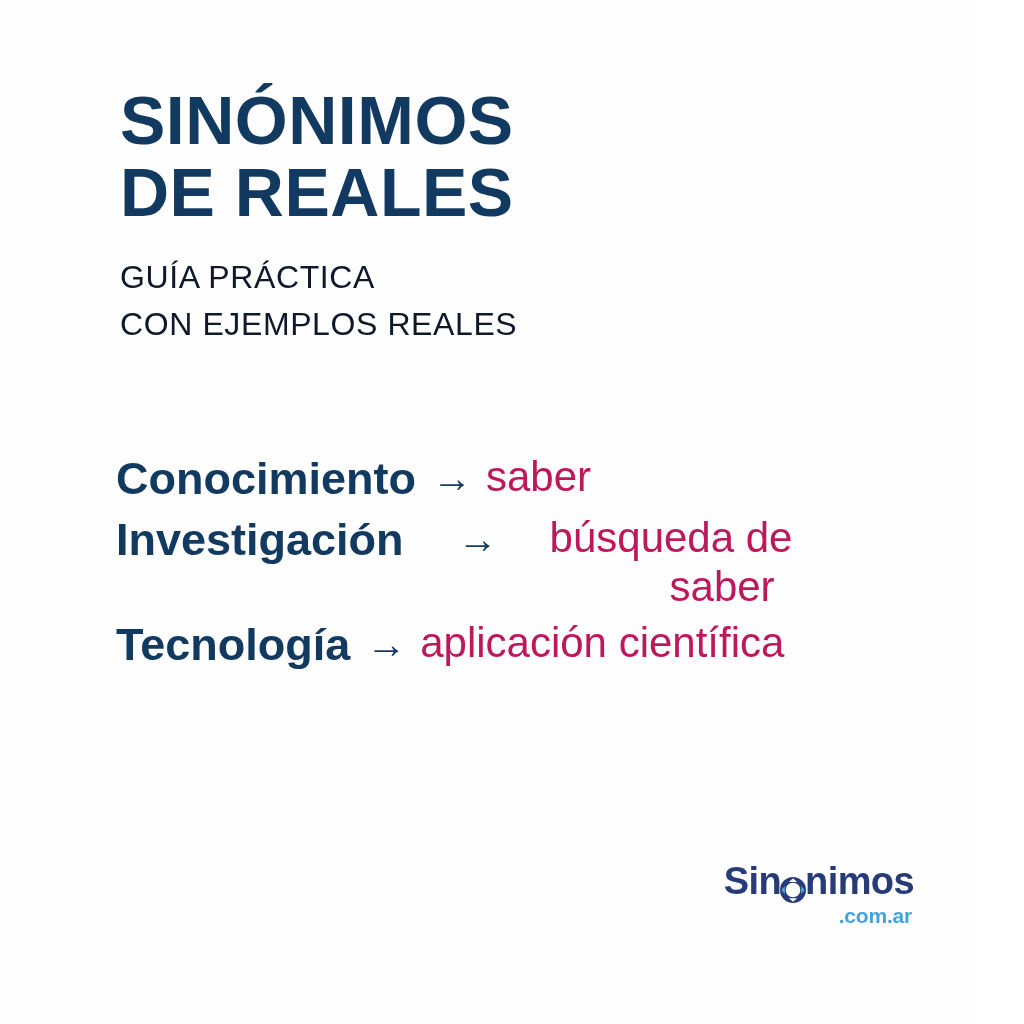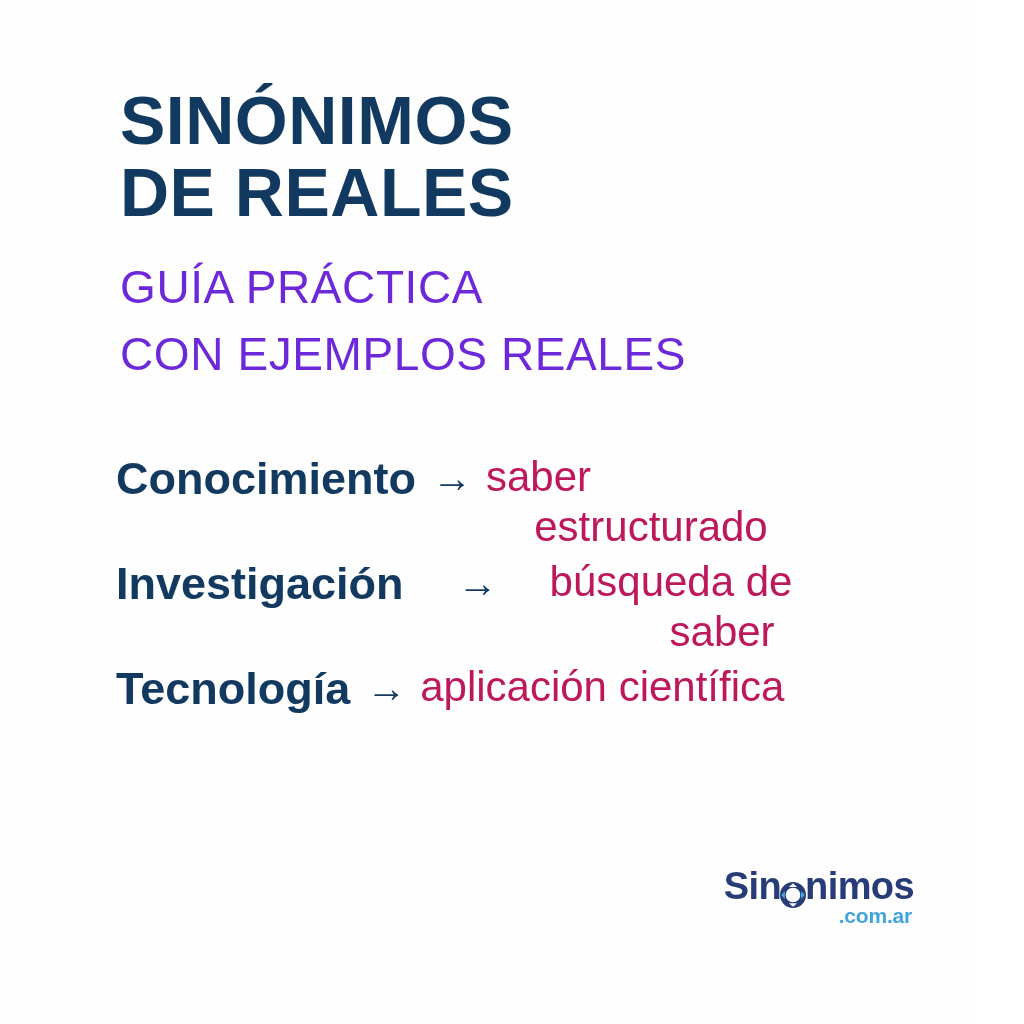--- a/index.html
+++ b/index.html
@@ -38,25 +38,25 @@
     line-height: 1.06;
     color: #12395f;
     white-space: nowrap;
   }
 
   #subtitle-block {
     margin-top: 26px;
   }
 
   .subtitle-line {
-    font-size: 46px;
+    font-size: 32px;
     font-weight: normal;
     letter-spacing: 0.6px;
     line-height: 1.45;
-    color: #6d28d9;
+    color: #0f172a;
     white-space: nowrap;
   }
 
   
   #synonym-list {
     position: absolute;
     left: 116px;
     top: 452px;
     width: 830px;
   }
@@ -143,20 +143,21 @@
     top: 3px;
     margin: 0 -1px;
   }
 
   #logo-domain {
     font-size: 21px;
     font-weight: bold;
     color: #41a4dd;
     letter-spacing: -0.2px;
     line-height: 1;
+    margin-top: 5px;
     margin-right: 2px;
   }
 </style>
 </head>
 <body>
 
 <div id="card">
 
   <div id="heading-block">
     <div class="title-line">SINÓNIMOS</div>
@@ -168,21 +169,20 @@
     </div>
   </div>
 
   <div id="synonym-list">
 
     <div class="synonym-row" id="row-conocimiento">
       <span class="term">Conocimiento</span>
       <span class="arrow-icon">→</span>
       <span class="definition">
         <span class="first-line">saber</span>
-        <span class="wrap-line">estructurado</span>
       </span>
     </div>
 
     <div class="synonym-row" id="row-investigacion">
       <span class="term">Investigación</span>
       <span class="arrow-icon">→</span>
       <span class="definition">
         <span class="first-line">búsqueda de</span>
         <span class="wrap-line">saber</span>
       </span>

